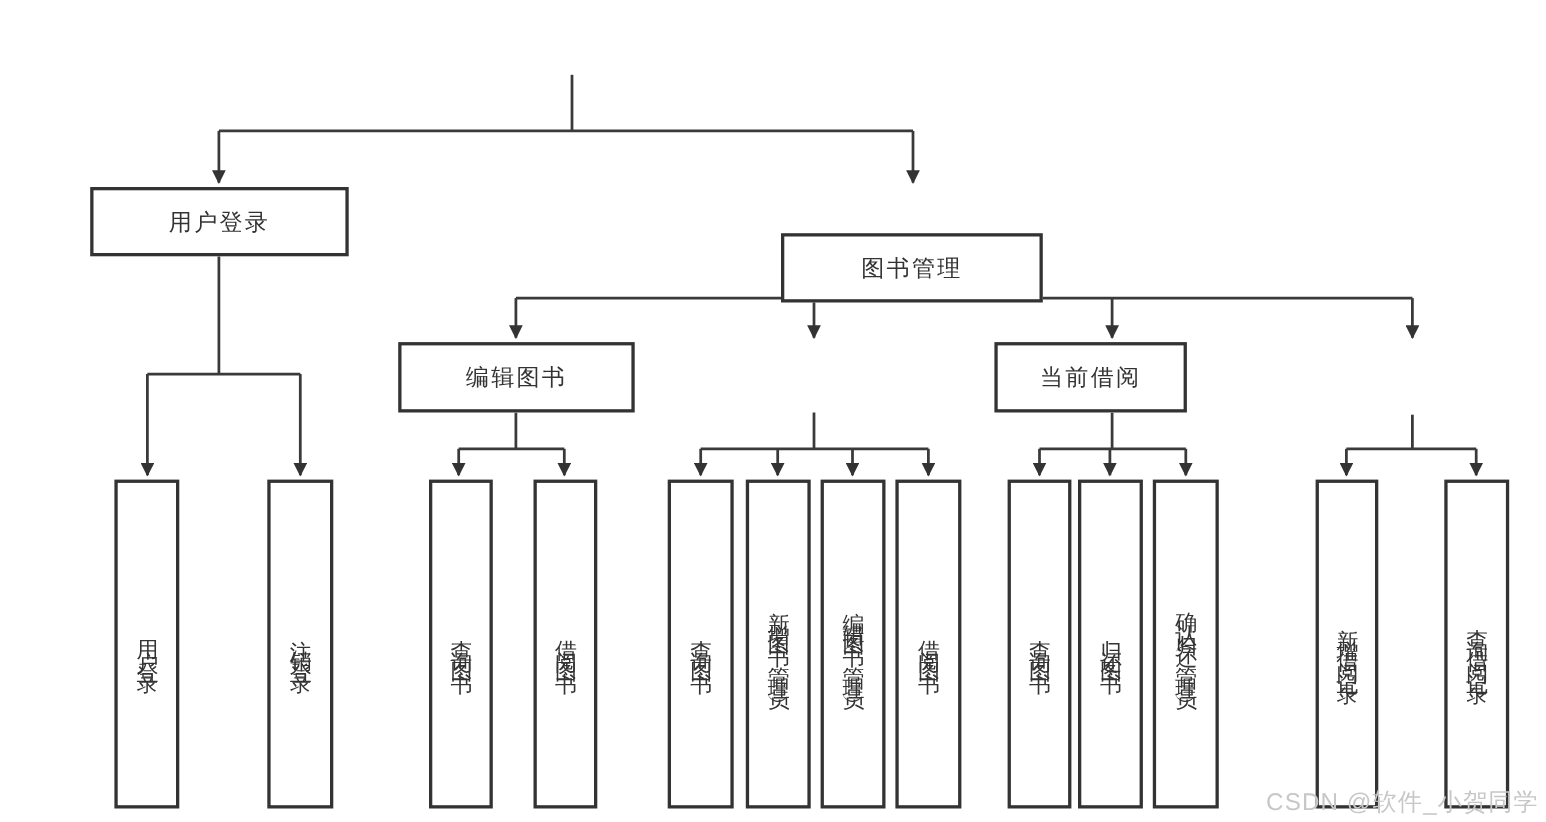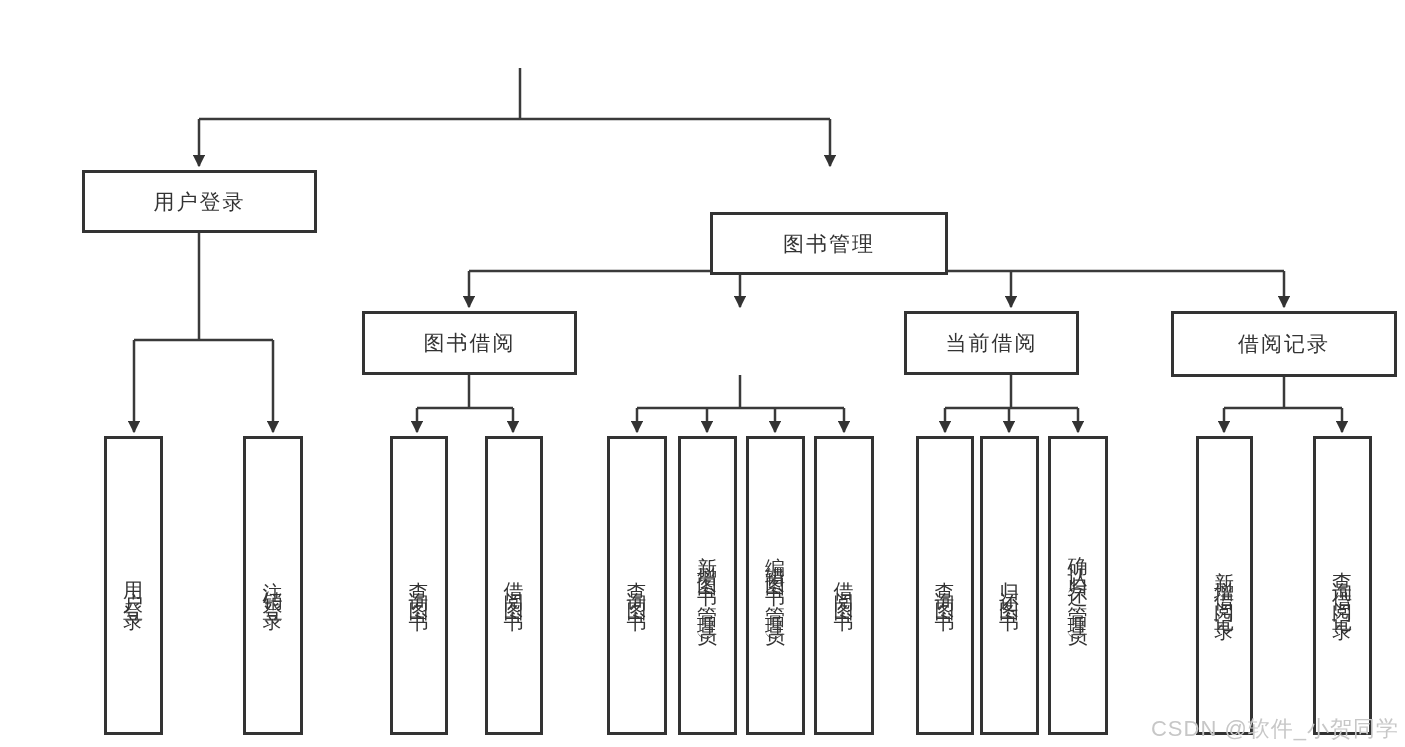--- a/index.html
+++ b/index.html
@@ -122,27 +122,24 @@
 
 
   <div class="hbox" style="left:82px; top:170px; width:235px; height:63px;">
     <span>用户登录</span>
   </div>
   <div class="hbox" style="left:710px; top:170px; width:238px; height:63px;margin-top:42px;">
     <span>图书管理</span>
   </div>
 
   <div class="hbox" style="left:362px; top:311px; width:215px; height:64px;">
-    <span>图书借阅</span>
+    <span>编辑图书</span>
   </div>
   <div class="hbox" style="left:904px; top:311px; width:175px; height:64px;">
     <span>当前借阅</span>
-  </div>
-  <div class="hbox" style="left:1171px; top:311px; width:226px; height:66px;">
-    <span>借阅记录</span>
   </div>
 
   <div class="vbox" style="left:104px; width:59px;">
     <span class="vtext">用户登录</span>
   </div>
   <div class="vbox" style="left:243px; width:60px;">
     <span class="vtext">注销登录</span>
   </div>
 
   <div class="vbox" style="left:390px; width:58px;">

